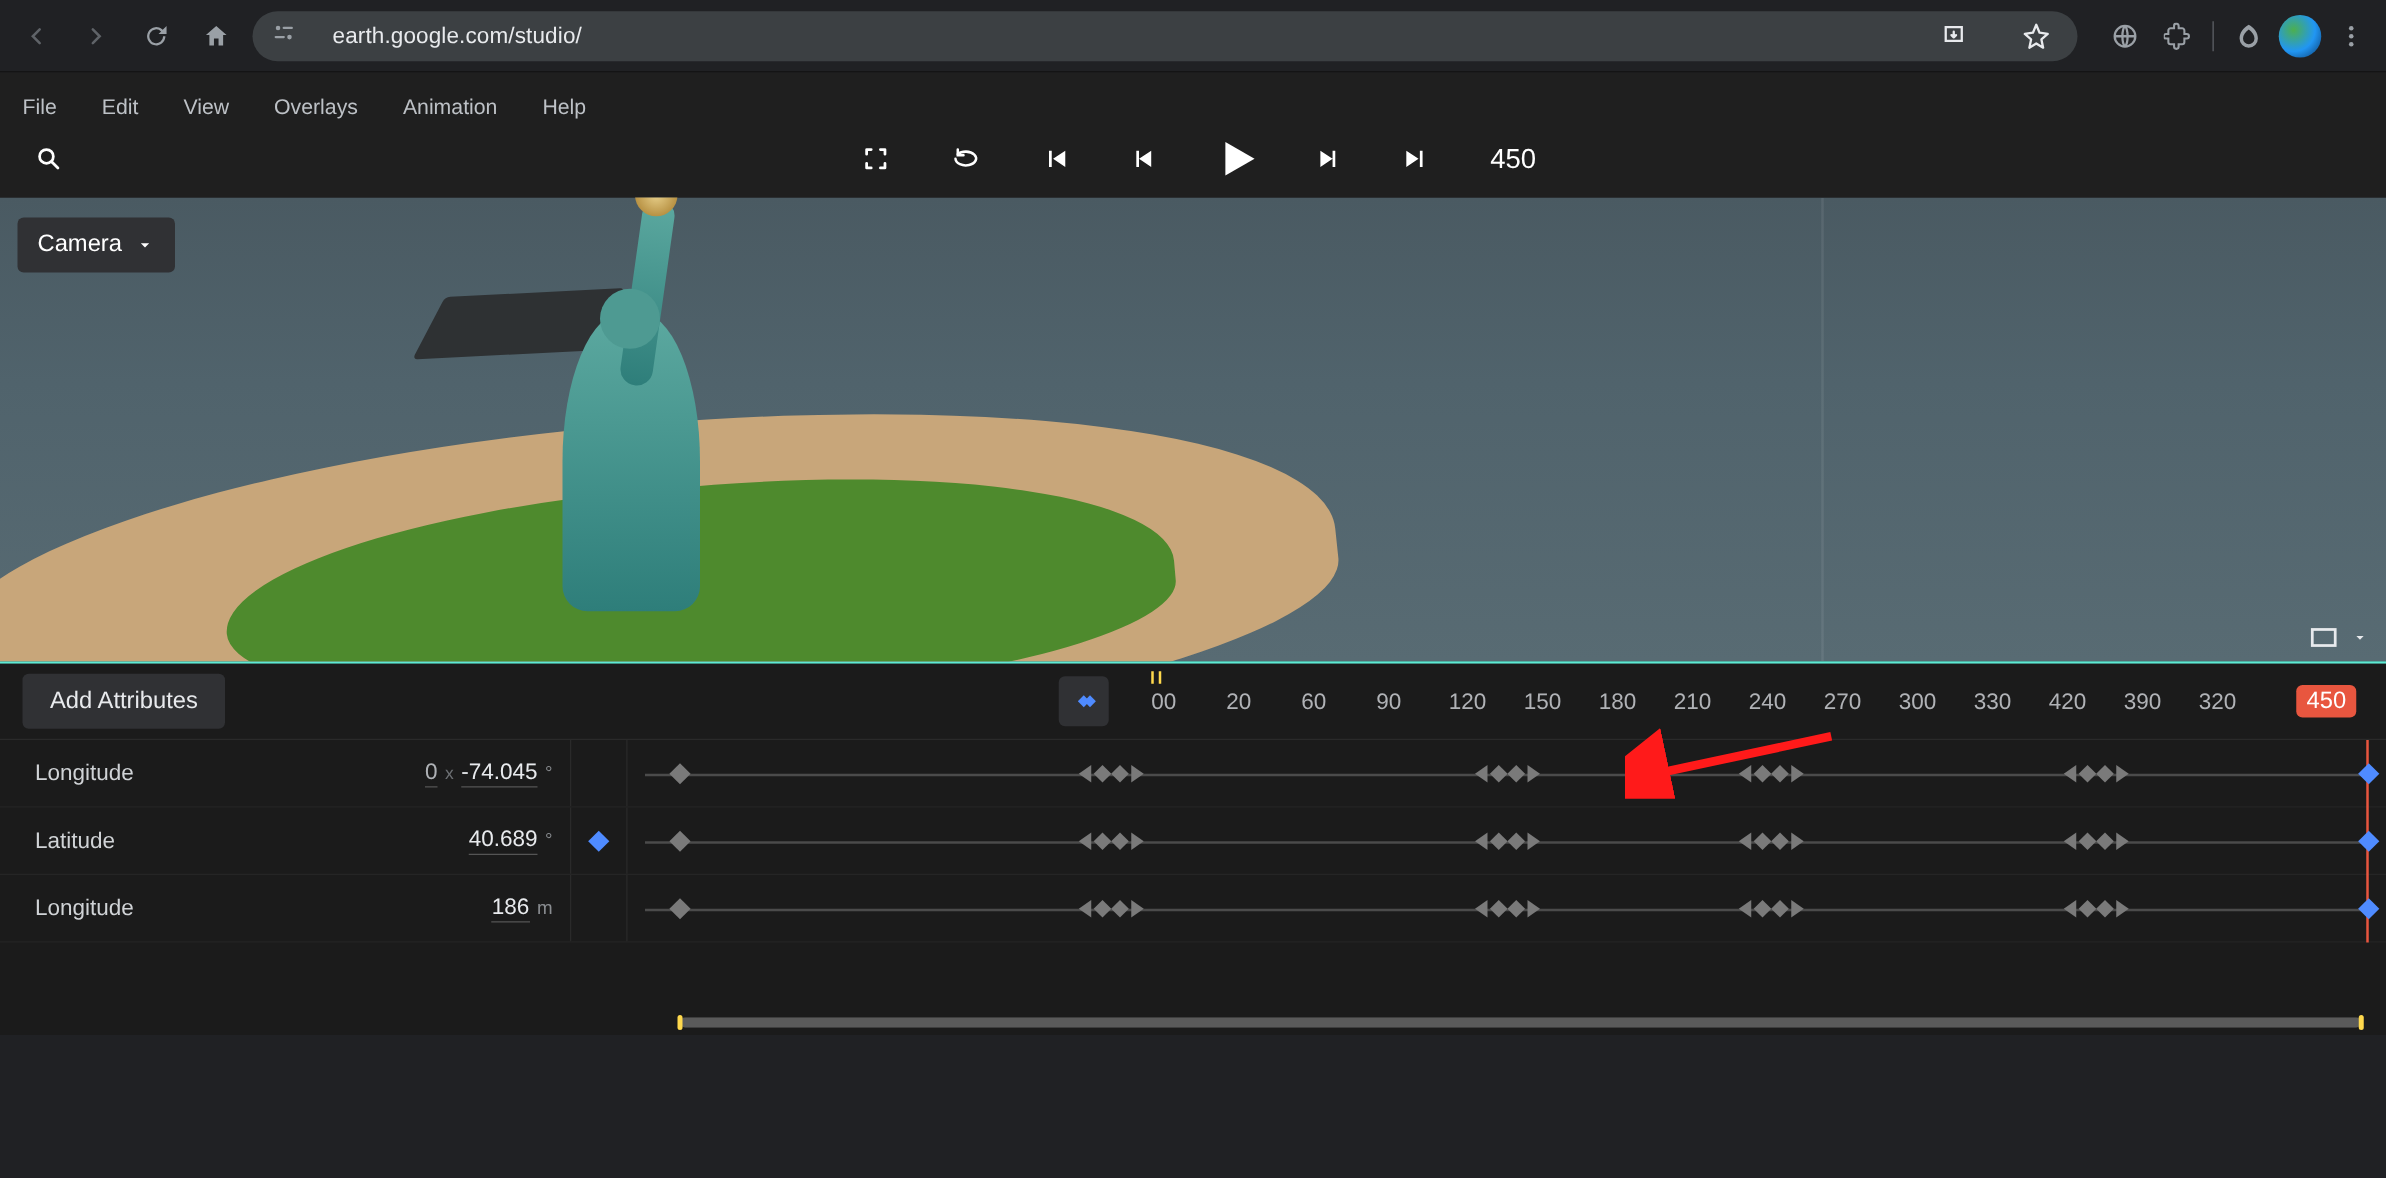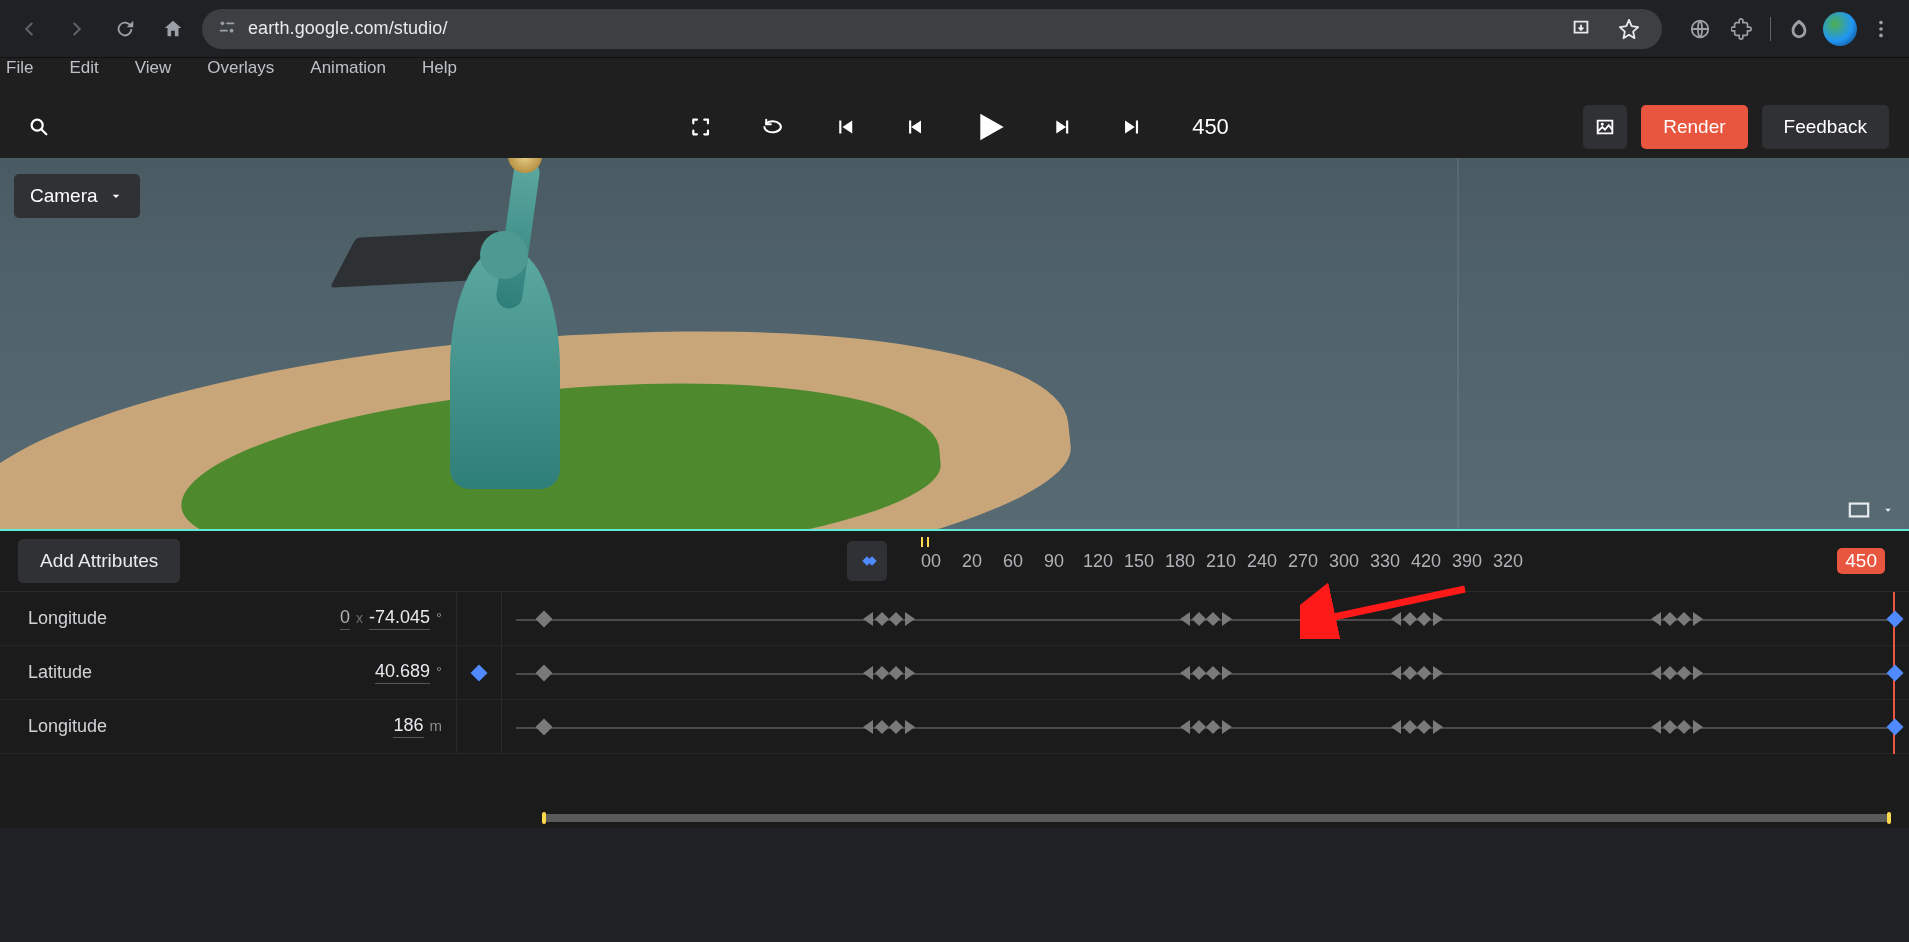--- a/index.html
+++ b/index.html
@@ -2,28 +2,28 @@
 <html><head>
 <meta charset="utf-8">
 <style>
   * { margin: 0; padding: 0; box-sizing: border-box; font-family: "Google Sans", Arial, sans-serif; -webkit-font-smoothing: antialiased; }
   body { background: #202124; color: #e8eaed; width: 1909px; height: 942px; overflow: hidden; position: relative; }
 
   
   .chrome-bar { height: 58px; background: #202124; display: flex; align-items: center; padding: 0 10px; gap: 10px; border-bottom: 1px solid #111; }
   .chrome-nav-btn { width: 38px; height: 38px; display: flex; align-items: center; justify-content: center; color: #9aa0a6; border-radius: 50%; cursor: pointer; }
   .chrome-nav-btn.disabled { color: #5f6368; cursor: default; }
-  .omnibox { flex: 1; background: #3c4043; border-radius: 22px; height: 40px; display: flex; align-items: center; padding: 0 14px; gap: 10px; max-width: 1460px; }
+  .omnibox { flex: 1; background: #3c4043; border-radius: 22px; height: 40px; display: flex; align-items: center; padding: 0 14px; gap: 28px; max-width: 1460px; }
   .omnibox-url { flex: 1; color: #e8eaed; font-size: 18px; letter-spacing: .1px; }
   .chrome-right { display: flex; align-items: center; gap: 6px; margin-left: 10px; }
   .chrome-right .chrome-nav-btn { width: 36px; height: 36px; }
   .avatar { width: 34px; height: 34px; border-radius: 50%; background: radial-gradient(circle at 35% 35%, #4caf50 0%, #2196f3 55%, #0b3a6e 100%); }
 
   
-  .menubar { height: 38px; display: flex; align-items: flex-start; padding: 0 6px; gap: 36px; font-size: 17px; color: #bdc1c6; background: #1f1f1f; }
+  .menubar { height: 38px; display: flex; align-items: flex-end; padding: 0 18px; gap: 36px; font-size: 17px; color: #bdc1c6; background: #1f1f1f; }
 
   
   .toolbar { height: 62px; background: #1f1f1f; display: flex; align-items: center; padding: 0 20px; position: relative; }
   .search-icon { color: #fff; }
   .playback-cluster { position: absolute; left: 50%; transform: translateX(-50%); display: flex; align-items: center; gap: 32px; }
   .playback-btn { width: 40px; height: 40px; display: flex; align-items: center; justify-content: center; color: #fff; cursor: pointer; }
   .playback-btn.big svg { width: 40px; height: 40px; }
   .frame-counter { font-size: 22px; color: #fff; margin-left: 8px; }
   .toolbar-right { margin-left: auto; display: flex; align-items: center; gap: 14px; }
   .snapshot-btn { width: 44px; height: 44px; background: #303134; border-radius: 5px; display: flex; align-items: center; justify-content: center; cursor: pointer; }
@@ -46,21 +46,21 @@
   .statue .torch { position: absolute; bottom: 316px; left: 78px; width: 34px; height: 34px; background: radial-gradient(circle,#e7cf8a 0%,#b89244 70%); border-radius: 50%; }
   .statue .head  { position: absolute; bottom: 210px; left: 50px; width: 48px; height: 48px; background: #4e9a92; border-radius: 50%; }
   .pier  { position: absolute; left: 345px; bottom: 245px; width: 140px; height: 50px; background: #2e3133; transform: skewX(-30deg) rotate(-3deg); border-radius: 4px; }
 
   
   .timeline { background: #1b1b1b; height: 297px; position: relative; display: flex; flex-direction: column; }
   .timeline-top { height: 60px; display: flex; align-items: center; padding: 0 18px; gap: 14px; }
   .btn-attr { background: #303134; height: 44px; border-radius: 5px; padding: 0 22px; font-size: 19px; font-weight: 500; display: flex; align-items: center; cursor: pointer; }
   .kf-master { width: 40px; height: 40px; background: #303134; border-radius: 5px; display: flex; align-items: center; justify-content: center; margin-left: auto; cursor: pointer; }
   .ruler-wrap { flex: 1; position: relative; margin-left: 10px; }
-  .ruler { display: flex; align-items: center; height: 100%; padding: 0 8px; gap: 17px; color: #b0b2b6; font-size: 18px; }
+  .ruler { display: flex; align-items: center; height: 100%; padding: 0 8px; gap: 36px; color: #b0b2b6; font-size: 18px; }
   .ruler .tick { width: 24px; text-align: center; flex: 0 0 auto; }
   .ruler .first-tick { position: relative; }
   .ruler .first-tick::before { content: ""; position: absolute; top: -14px; left: 2px; width: 2px; height: 10px; background: #ffd94d; }
   .ruler .first-tick::after  { content: ""; position: absolute; top: -14px; left: 8px; width: 2px; height: 10px; background: #ffd94d; }
   .playhead-badge { position: absolute; right: 6px; top: 50%; transform: translateY(-50%); background: #e8563f; color: #fff; border-radius: 5px; padding: 2px 8px; font-size: 19px; font-weight: 500; }
   .tl-body { position: relative; border-top: 1px solid #2a2a2a; }
   .tl-row { display: flex; align-items: center; height: 54px; border-bottom: 1px solid #252525; }
   .tl-left { width: 456px; padding-left: 28px; display: flex; align-items: center; color: #d0d3d6; font-size: 18px; }
   .tl-sep  { width: 46px; display: flex; align-items: center; justify-content: center; border-left: 1px solid #2a2a2a; border-right: 1px solid #2a2a2a; height: 100%; }
   .tl-left .value-box { margin-left: auto; margin-right: 14px; display: flex; align-items: baseline; gap: 6px; }
@@ -214,31 +214,20 @@
         </svg>
     </div>
     <div class="playback-btn">
       <svg viewBox="0 0 24 24" width="26" height="26" fill="currentColor">
           <path d="M5 6v12l9-6zM15 6h2v12h-2z"></path>
         </svg>
     </div>
     <span class="frame-counter">450</span>
   </div>
 
-  <div class="toolbar-right">
-    <div class="snapshot-btn">
-      <svg class="i" viewBox="0 0 24 24" style="color:#fff;">
-          <path d="M4 5h16v14H4z" fill="none" stroke="currentColor" stroke-width="2"></path>
-          <path d="M4 17l5-5 3 3 4-5 4 5" fill="none" stroke="currentColor" stroke-width="2"></path>
-          <circle cx="9" cy="9" r="1.6"></circle>
-        </svg>
-    </div>
-    <div class="btn btn-render">Render</div>
-    <div class="btn btn-feedback">Feedback</div>
-  </div>
 </div>
 
 <div class="viewport">
   <div class="water"></div>
   <div class="render-frame"></div>
   <div class="island"></div>
   <div class="grass"></div>
   <div class="pier"></div>
   <div class="statue">
     <div class="body"></div>

